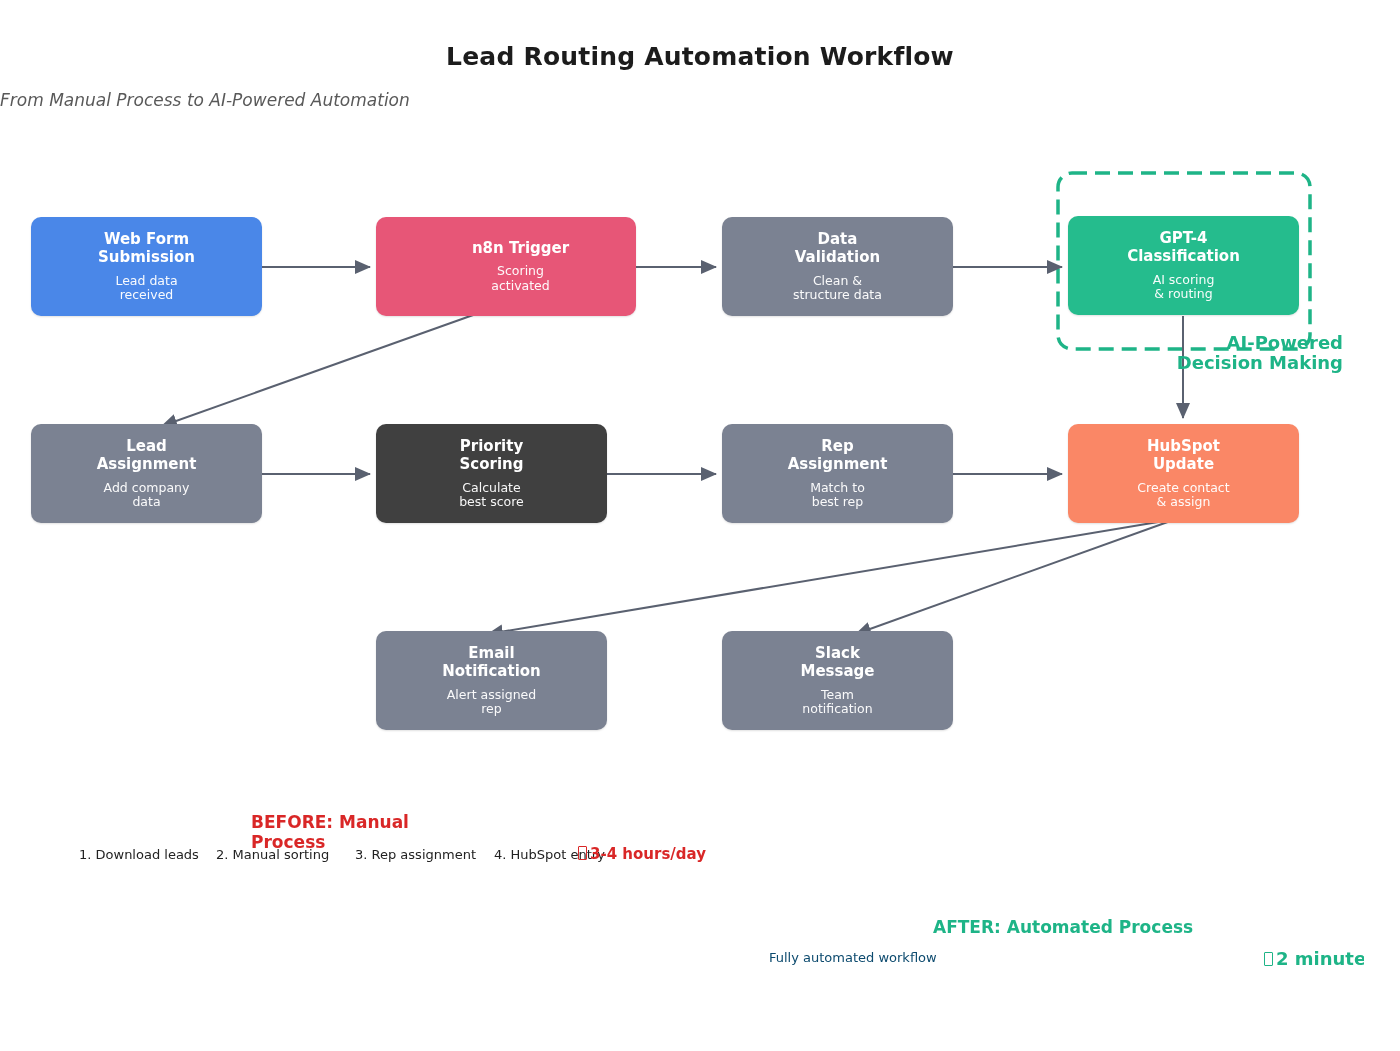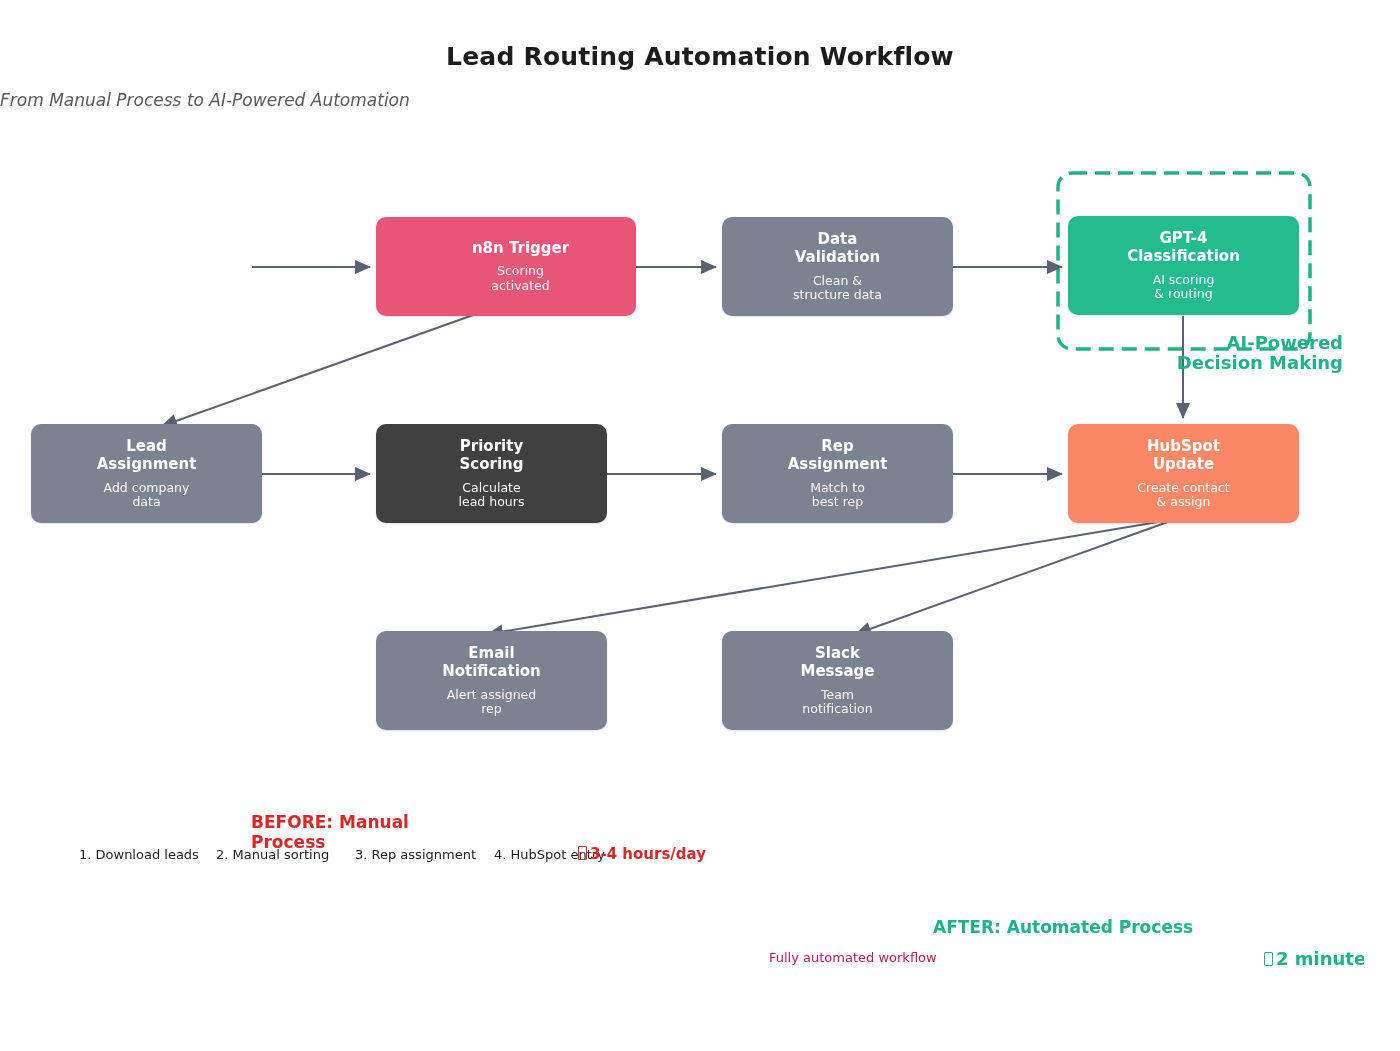--- a/index.html
+++ b/index.html
@@ -46,21 +46,21 @@
   }
   .time-red{
     position:absolute;left:578px;top:845px;font-size:15px;font-weight:700;
     color:#d92727;white-space:nowrap;
   }
   .after-heading{
     position:absolute;left:933px;top:917px;width:230px;
     font-size:17px;font-weight:700;color:#1eb487;white-space:nowrap;
   }
   .after-desc{
-    position:absolute;left:769px;top:950px;font-size:13px;color:#be185d;white-space:nowrap;
+    position:absolute;left:769px;top:950px;font-size:13px;color:#0c4a6e;white-space:nowrap;
   }
   .time-green{
     position:absolute;left:1264px;top:948px;font-size:18px;font-weight:700;
     color:#1eb487;white-space:nowrap;
   }
   .tofu{
     display:inline-block;width:7px;height:12px;border:1px solid currentColor;
     border-radius:1px;margin-right:3px;vertical-align:-1px;
   }
   .arrow-line{stroke:#5a6170;stroke-width:2;fill:none;}
@@ -86,20 +86,26 @@
     <line class="arrow-line" x1="252" y1="474" x2="370" y2="474" marker-end="url(#ah)"></line>
     <line class="arrow-line" x1="597" y1="474" x2="716" y2="474" marker-end="url(#ah)"></line>
     <line class="arrow-line" x1="943" y1="474" x2="1062" y2="474" marker-end="url(#ah)"></line>
     <line class="arrow-line" x1="1176" y1="519" x2="488" y2="634" marker-end="url(#ah)"></line>
     <line class="arrow-line" x1="1176" y1="519" x2="856" y2="634" marker-end="url(#ah)"></line>
   </svg>
 
   <div class="page-title">Lead Routing Automation Workflow</div>
   <div class="page-subtitle">From Manual Process to AI-Powered Automation</div>
 
+  <div class="node" style="left: 31px; top: 217px; background-color: rgb(74, 135, 232);">
+    <div class="node-title">Web Form
+Submission</div>
+    <div class="node-subtitle">Lead data
+received</div>
+  </div>
   <div class="node" style="left: 376px; top: 217px; background-color: rgb(231, 86, 119); padding-left: 29px;">
     <div class="node-title">n8n Trigger</div>
     <div class="node-subtitle">Scoring
 activated</div>
   </div>
   <div class="node" style="left: 722px; top: 217px; background-color: rgb(123, 130, 146);">
     <div class="node-title">Data
 Validation</div>
     <div class="node-subtitle">Clean &amp;
 structure data</div>
@@ -117,21 +123,21 @@
   <div class="node" style="left: 31px; top: 424px; background-color: rgb(123, 130, 146);">
     <div class="node-title">Lead
 Assignment</div>
     <div class="node-subtitle">Add company
 data</div>
   </div>
   <div class="node" style="left: 376px; top: 424px; background-color: #404040;">
     <div class="node-title">Priority
 Scoring</div>
     <div class="node-subtitle">Calculate
-lead hours</div>
+best score</div>
   </div>
   <div class="node" style="left: 722px; top: 424px; background-color: rgb(123, 130, 146);">
     <div class="node-title">Rep
 Assignment</div>
     <div class="node-subtitle">Match to
 best rep</div>
   </div>
   <div class="node" style="left: 1068px; top: 424px; background-color: rgb(250, 135, 102);">
     <div class="node-title">HubSpot
 Update</div>

